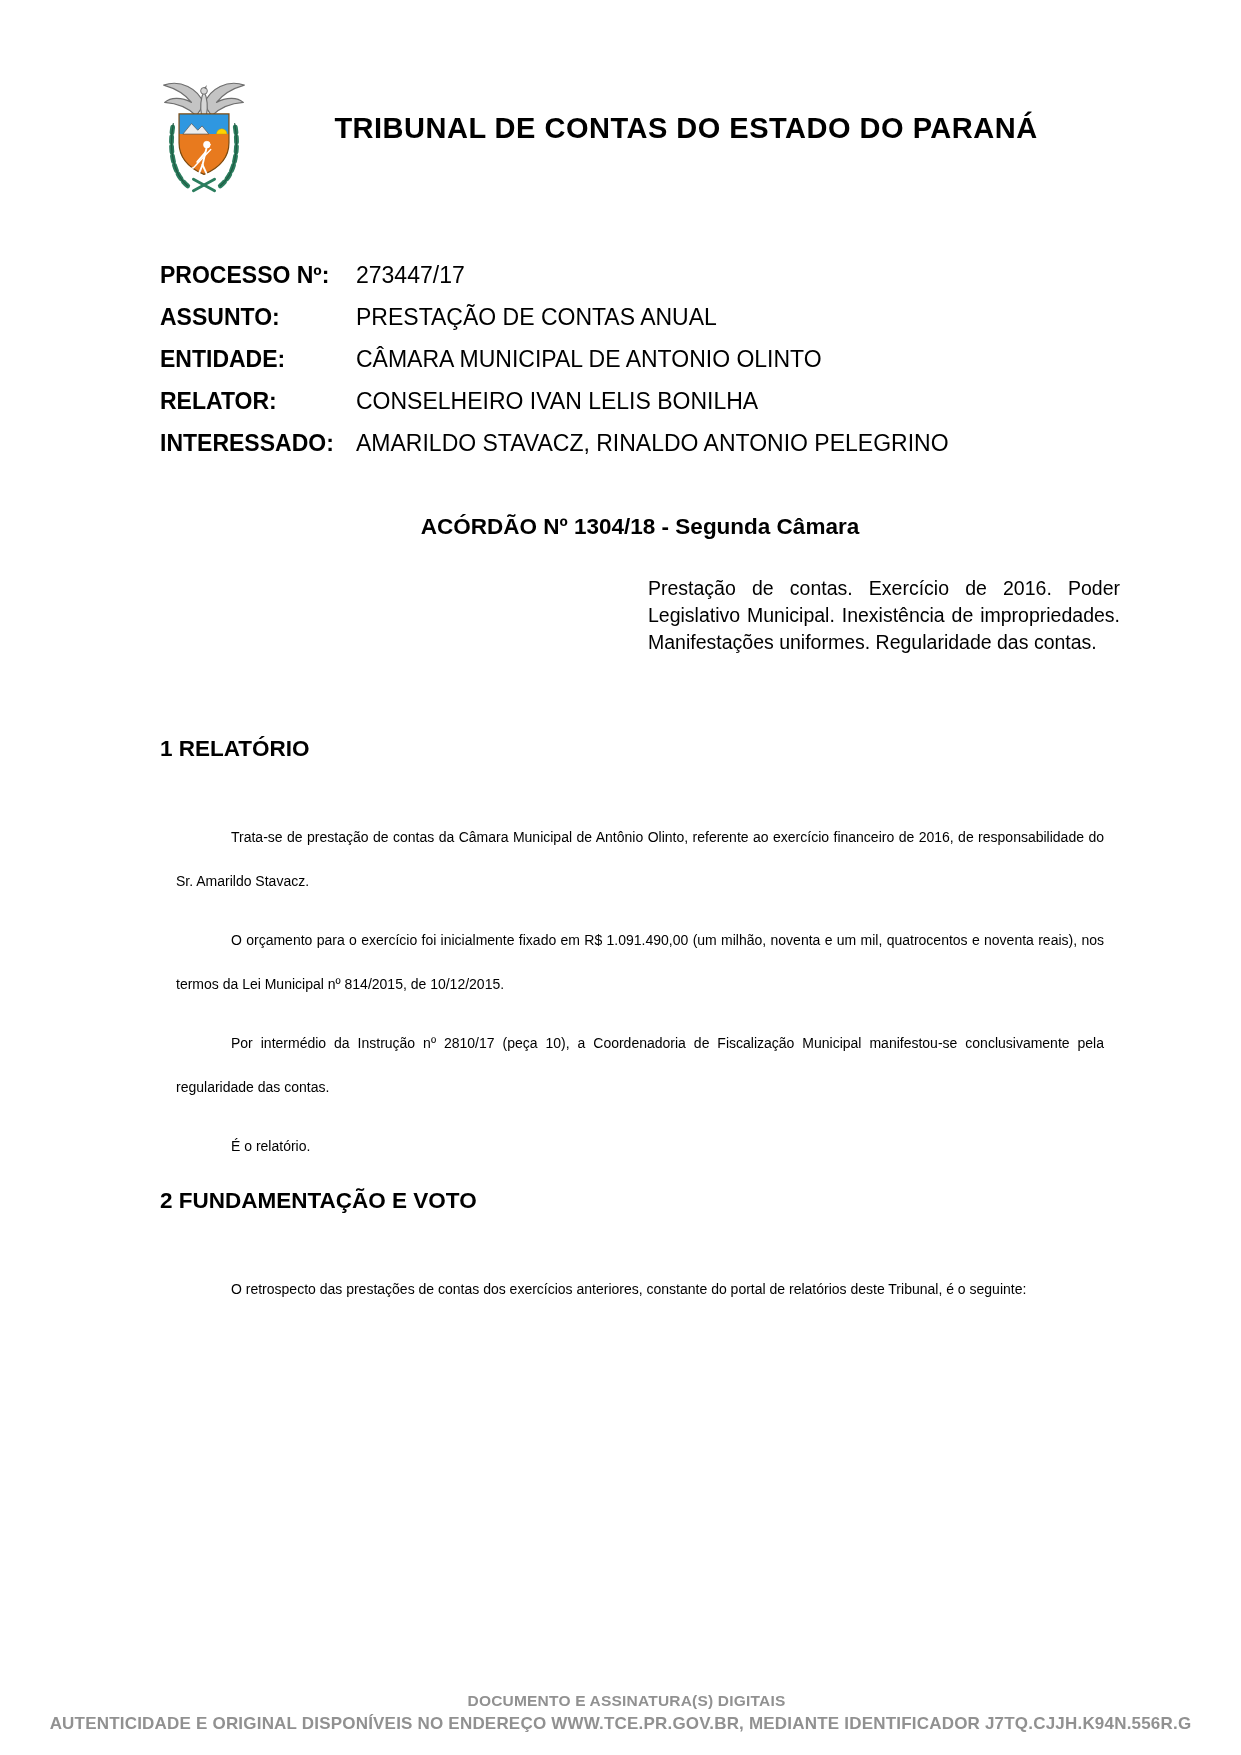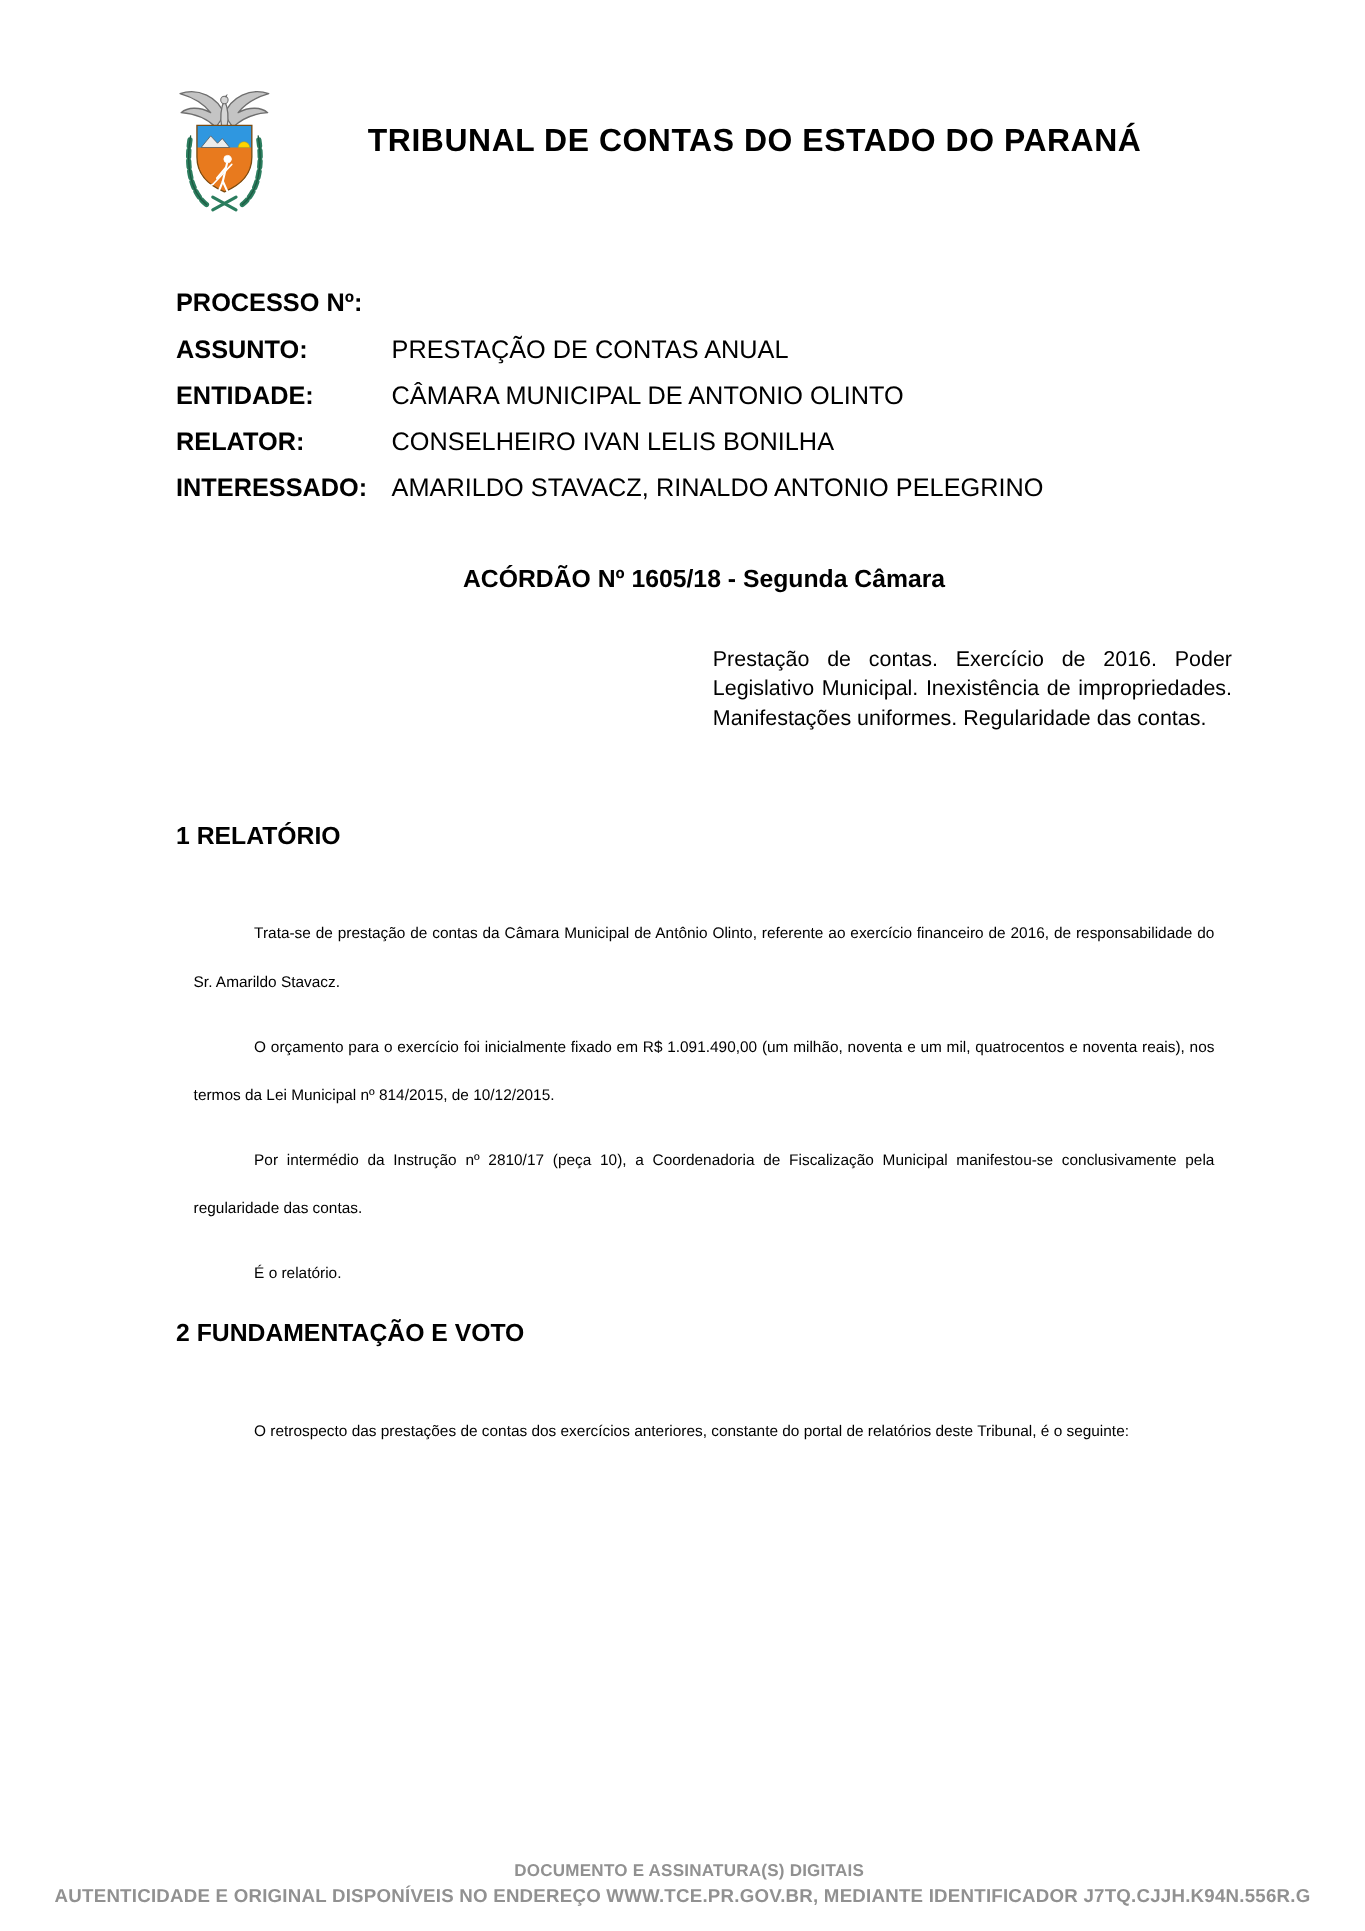--- a/index.html
+++ b/index.html
@@ -33,21 +33,21 @@
   
   .acordao-heading {
     margin-top:50px;
     text-align:center;
     font-size:22.5px;
     font-weight:bold;
     line-height:26px;
   }
   
   .ementa {
-    margin-top:46px;
+    margin-top:35px;
     margin-left:auto;
     width:472px;
     font-size:19.5px;
     line-height:27px;
     text-align:justify;
   }
   
   .section-heading {
     font-size:22.5px;
     font-weight:bold;
@@ -117,40 +117,41 @@
           <path d="M78,196 L68,200" stroke-width="3"></path>
         </g>
       </g>
     </svg>
     <div class="doc-title">TRIBUNAL DE CONTAS DO ESTADO DO PARANÁ</div>
   </div>
 
   <div class="metadata">
     <div class="meta-row">
       <span class="meta-label">PROCESSO Nº:</span>
+      <span class="meta-value">273447/17</span>
     </div>
     <div class="meta-row">
       <span class="meta-label">ASSUNTO:</span>
       <span class="meta-value">PRESTAÇÃO DE CONTAS ANUAL</span>
     </div>
     <div class="meta-row">
       <span class="meta-label">ENTIDADE:</span>
       <span class="meta-value">CÂMARA MUNICIPAL DE ANTONIO OLINTO</span>
     </div>
     <div class="meta-row">
       <span class="meta-label">RELATOR:</span>
       <span class="meta-value">CONSELHEIRO IVAN LELIS BONILHA</span>
     </div>
     <div class="meta-row">
       <span class="meta-label">INTERESSADO:</span>
       <span class="meta-value">AMARILDO STAVACZ, RINALDO ANTONIO PELEGRINO</span>
     </div>
   </div>
 
-  <div class="acordao-heading">ACÓRDÃO Nº 1605/18 - Segunda Câmara</div>
+  <div class="acordao-heading">ACÓRDÃO Nº 1304/18 - Segunda Câmara</div>
 
   <div class="ementa">Prestação de contas. Exercício de 2016. Poder Legislativo Municipal. Inexistência de impropriedades. Manifestações uniformes. Regularidade das contas.</div>
 
   <div class="section-heading sh-1">1 RELATÓRIO</div>
   <p class="body-p p-first">Trata-se de prestação de contas da Câmara Municipal de Antônio Olinto, referente ao exercício financeiro de 2016, de responsabilidade do Sr. Amarildo Stavacz.</p>
   <p class="body-p">O orçamento para o exercício foi inicialmente fixado em R$ 1.091.490,00 (um milhão, noventa e um mil, quatrocentos e noventa reais), nos termos da Lei Municipal nº 814/2015, de 10/12/2015.</p>
   <p class="body-p">Por intermédio da Instrução nº 2810/17 (peça 10), a Coordenadoria de Fiscalização Municipal manifestou-se conclusivamente pela regularidade das contas.</p>
   <p class="body-p">É o relatório.</p>
 
   <div class="section-heading sh-2">2 FUNDAMENTAÇÃO E VOTO</div>

